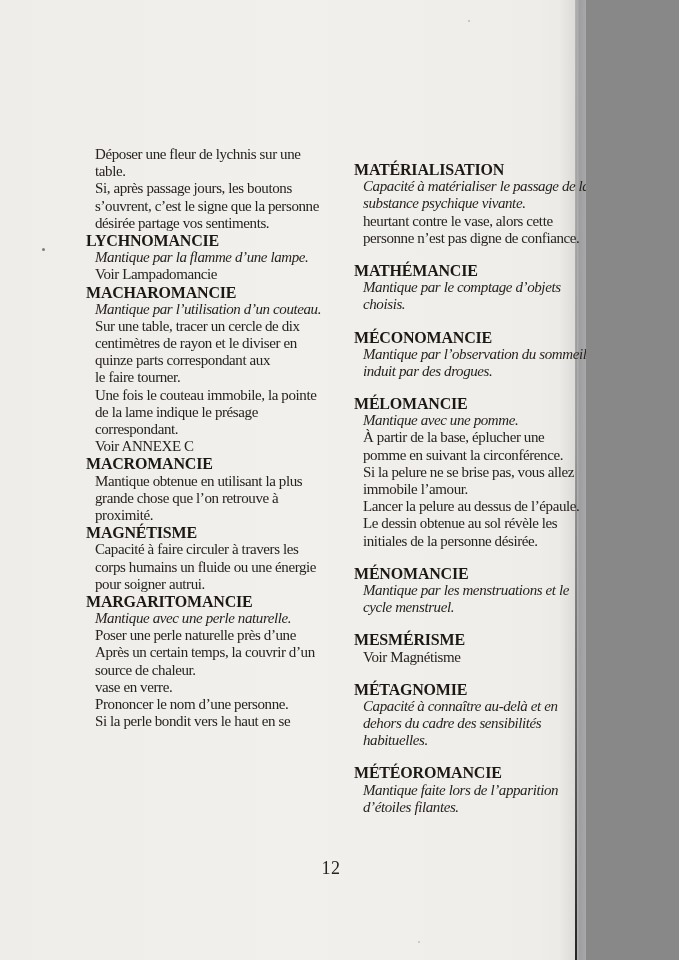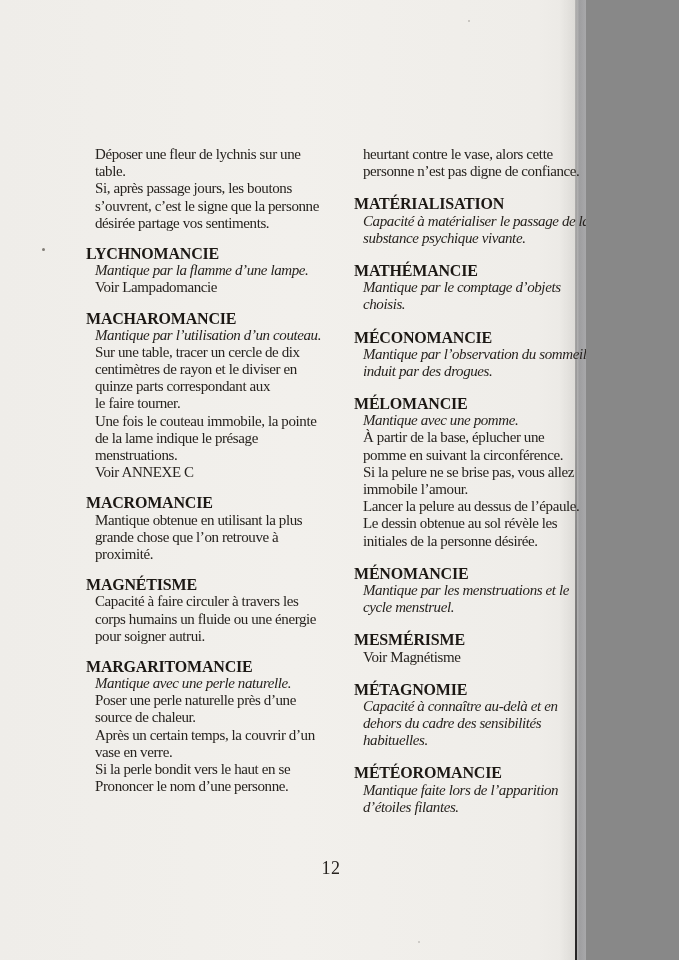--- a/index.html
+++ b/index.html
@@ -35,21 +35,21 @@
   }
   .speck.s1 { left: 42px;  top: 248px; width: 3px; height: 3px; }
   .speck.s2 { left: 468px; top: 20px;  width: 2px; height: 2px; opacity: .45; }
   .speck.s3 { left: 418px; top: 941px; width: 2px; height: 2px; opacity: .4; }
 
   
   .col { position: absolute; top: 146px; }
   .col-left  { left: 86px;  width: 256px; }
   .col-right { left: 354px; width: 256px; }
 
-  .entry { margin-top: 13px; }
+  .entry { margin-top: 0; }
   .col-right .entry { margin-top: 15px; }
   .entry.first { margin-top: 0; }
 
   .heading {
     font-weight: bold;
     font-size: 16px;
     height: 17.2px; line-height: 17.2px;
     letter-spacing: -0.2px;
     white-space: nowrap;
     color: #1c1814;
@@ -99,55 +99,55 @@
       </div>
       <div class="entry">
         <div class="heading">MACHAROMANCIE</div>
         <div class="line italic">Mantique par l’utilisation d’un couteau.</div>
         <div class="line">Sur une table, tracer un cercle de dix</div>
         <div class="line">centimètres de rayon et le diviser en</div>
         <div class="line">quinze parts correspondant aux</div>
         <div class="line">le faire tourner.</div>
         <div class="line">Une fois le couteau immobile, la pointe</div>
         <div class="line">de la lame indique le présage</div>
-        <div class="line">menstruations.</div>
+        <div class="line">correspondant.</div>
         <div class="line">Voir ANNEXE C</div>
       </div>
       <div class="entry">
         <div class="heading">MACROMANCIE</div>
         <div class="line">Mantique obtenue en utilisant la plus</div>
         <div class="line">grande chose que l’on retrouve à</div>
         <div class="line">proximité.</div>
       </div>
       <div class="entry">
         <div class="heading">MAGNÉTISME</div>
         <div class="line">Capacité à faire circuler à travers les</div>
         <div class="line">corps humains un fluide ou une énergie</div>
         <div class="line">pour soigner autrui.</div>
       </div>
       <div class="entry">
         <div class="heading">MARGARITOMANCIE</div>
         <div class="line italic">Mantique avec une perle naturelle.</div>
         <div class="line">Poser une perle naturelle près d’une</div>
+        <div class="line">Après un certain temps, la couvrir d’un</div>
         <div class="line">source de chaleur.</div>
-        <div class="line">Après un certain temps, la couvrir d’un</div>
         <div class="line">vase en verre.</div>
+        <div class="line">Prononcer le nom d’une personne.</div>
         <div class="line">Si la perle bondit vers le haut en se</div>
-        <div class="line">Prononcer le nom d’une personne.</div>
       </div>
     </div>
   <div class="col col-right">
-      <div class="entry first">
-        <div class="line">heurtant contre le vase, alors cette</div>
-        <div class="line">personne n’est pas digne de confiance.</div>
-      </div>
       <div class="entry">
         <div class="heading">MATÉRIALISATION</div>
         <div class="line italic">Capacité à matérialiser le passage de la</div>
         <div class="line italic">substance psychique vivante.</div>
+      </div>
+      <div class="entry first">
+        <div class="line">heurtant contre le vase, alors cette</div>
+        <div class="line">personne n’est pas digne de confiance.</div>
       </div>
       <div class="entry">
         <div class="heading">MATHÉMANCIE</div>
         <div class="line italic">Mantique par le comptage d’objets</div>
         <div class="line italic">choisis.</div>
       </div>
       <div class="entry">
         <div class="heading">MÉCONOMANCIE</div>
         <div class="line italic">Mantique par l’observation du sommeil</div>
         <div class="line italic">induit par des drogues.</div>

